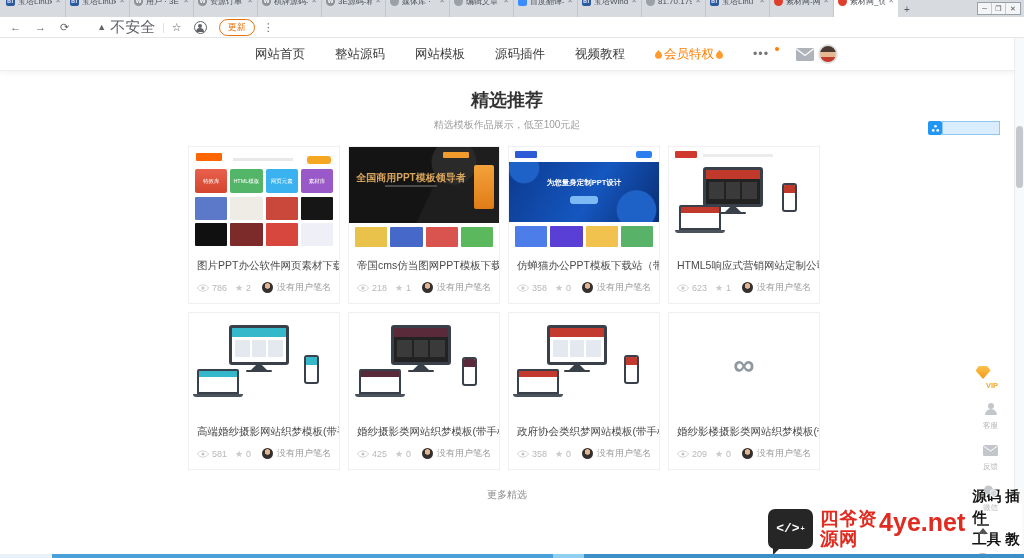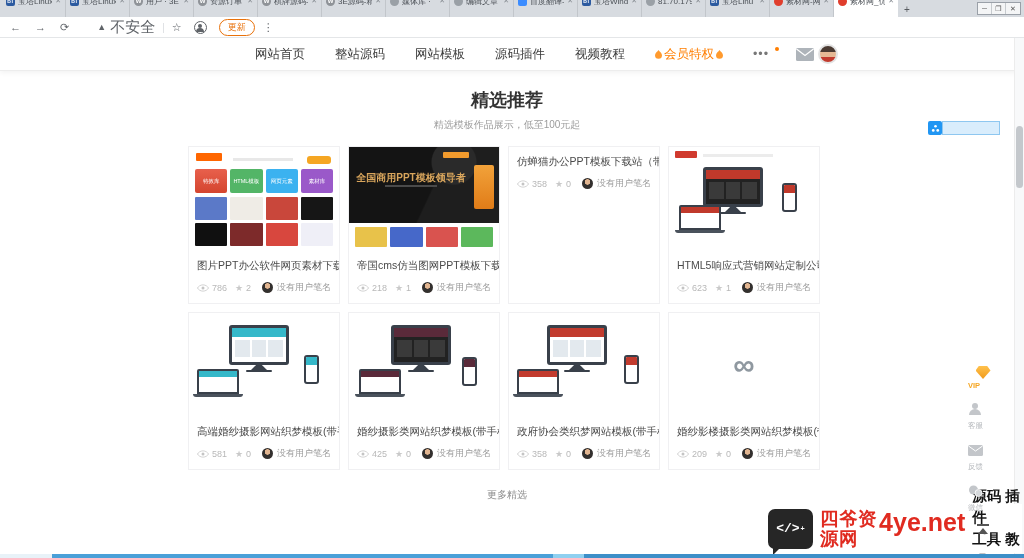--- a/index.html
+++ b/index.html
@@ -106,21 +106,21 @@
   .lapbase { width:50px; height:3px; background:#4a525c; border-radius:0 0 3px 3px; margin-left:-4px; }
   .ph { width:15px; height:29px; border:2px solid #39404a; border-radius:3px; background:#fff; overflow:hidden; }
   .ph .bar { height:8px; background:var(--acc,#888); }
   .c4 { --acc:#c0392b; } .c5 { --acc:#35b8c9; } .c6 { --acc:#5a2a3a; } .c7 { --acc:#c23b2e; }
   .c4-logo { position:absolute; left:6px; top:4px; width:22px; height:7px; background:#d03a2e; border-radius:1px; }
   .c4-line { position:absolute; left:34px; top:7px; width:70px; height:3px; background:#ececec; }
   .c8 { display:flex; align-items:center; justify-content:center; }
   .inf { font-size:30px; color:#8f98a0; font-weight:bold; }
 
   
-  .float-side { position:absolute; right:26px; top:366px; width:30px; text-align:left; z-index:45; }
+  .float-side { position:absolute; right:26px; top:366px; width:30px; text-align:right; z-index:45; }
   .fs-item { margin-bottom:11px; cursor:pointer; }
   .fs-item .lbl { display:block; font-size:7.5px; color:#b5b8bc; margin-top:2px; }
   .fs-vip .lbl { color:#f5a623; font-weight:bold; }
   .gem { width:15px; height:13px; margin:0 auto; background:linear-gradient(180deg,#ffc14d,#f09a1a); clip-path:polygon(50% 100%, 0 34%, 22% 0, 78% 0, 100% 34%); }
   .backtop { margin-top:2px; cursor:pointer; }
   .backtop .bar-t { width:12px; height:1.5px; background:#555; margin:0 auto 2px; }
   .backtop .tri { width:0; height:0; border-left:5px solid transparent; border-right:5px solid transparent; border-bottom:6px solid #555; margin:0 auto; }
 
   
   .watermark { position:absolute; right:2px; bottom:5px; width:254px; height:49px; background:#fff; display:flex; align-items:center; gap:7px; z-index:44; }
@@ -327,20 +327,33 @@
           <span class="star-g">★</span>
           <span>1</span>
           <span class="meta-right">
               <span class="mini-av"></span>
               <span>没有用户笔名</span>
             </span>
         </div>
       </div>
 
       <div class="card">
+        <div class="thumb">
+          <div class="c3-head"></div>
+          <div class="c3-hero">
+            <div class="c3-banner">为您量身定制PPT设计</div>
+            <u></u>
+          </div>
+          <div class="c3-tiles">
+            <i style="background:#4d7de8"></i>
+              <i style="background:#5a3fd6"></i>
+              <i style="background:#f2c24e"></i>
+              <i style="background:#58b368"></i>
+          </div>
+        </div>
         <div class="card-title">仿蝉猫办公PPT模板下载站（带会员、</div>
         <div class="card-meta">
           <svg width="12" height="8" viewBox="0 0 16 10">
               <path d="M8 .8C4.4.8 1.8 3 .6 5c1.2 2 3.8 4.2 7.4 4.2S14.2 7 15.4 5C14.2 3 11.6.8 8 .8z" fill="none" stroke="#c4c4c4"></path>
               <circle cx="8" cy="5" r="2" fill="#c4c4c4"></circle>
             </svg>
           <span>358</span>
           <span class="star-g">★</span>
           <span>0</span>
           <span class="meta-right">

